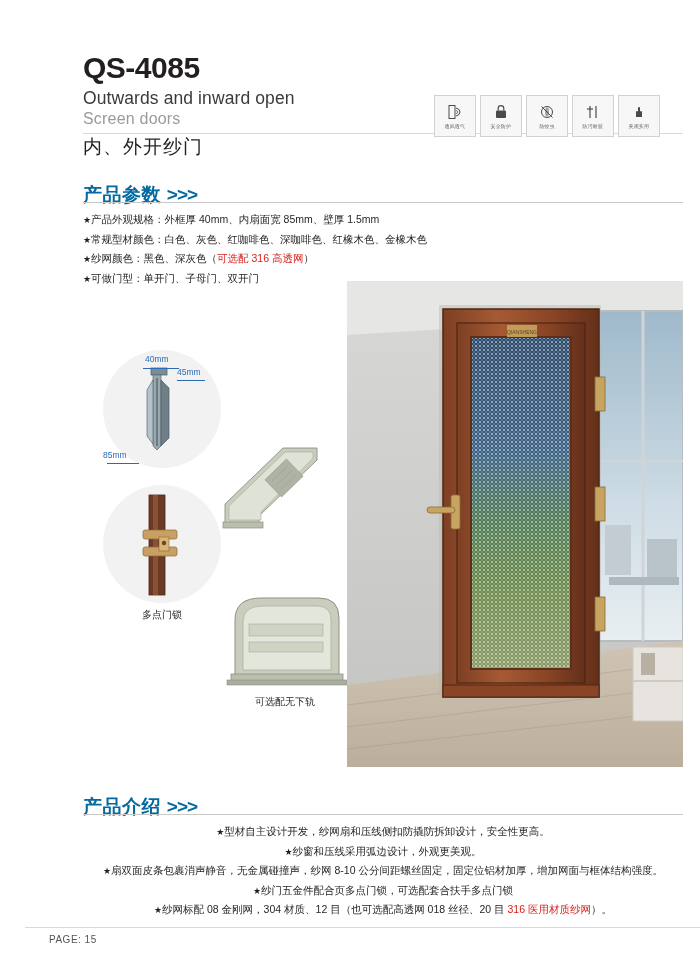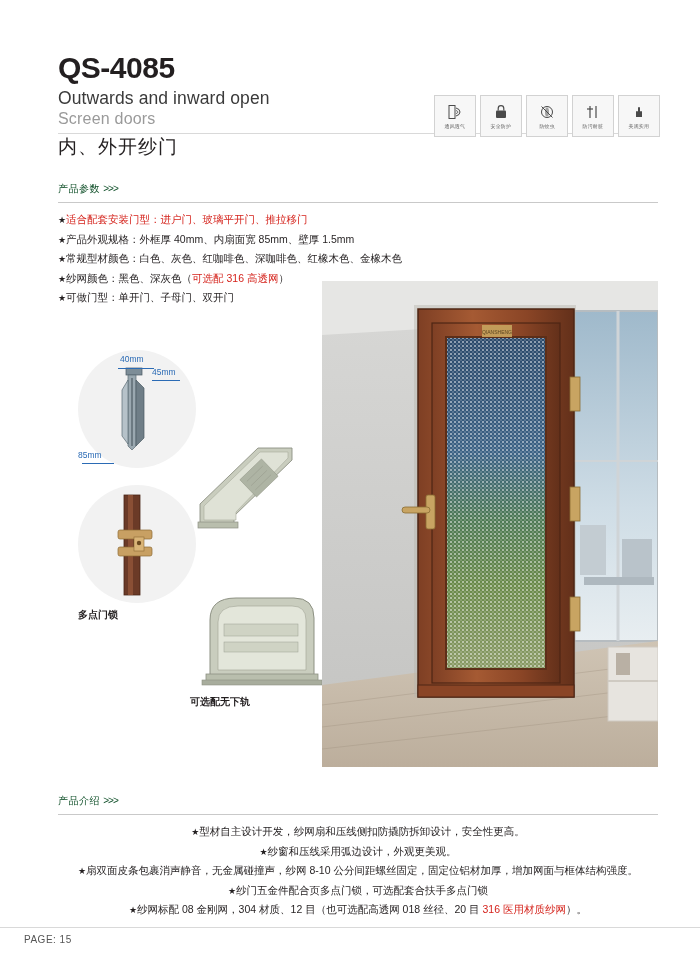--- a/index.html
+++ b/index.html
@@ -11,20 +11,21 @@
     height: 955px;
     background: #ffffff;
     font-family: "Liberation Sans", sans-serif;
     color: #231f20;
     position: relative;
     overflow: hidden;
   }
   .page {
     position: absolute;
     inset: 0;
+    margin-left: 25px;
   }
 
   
   .header {
     position: absolute;
     left: 58px;
     top: 52px;
     width: 600px;
   }
   .model-code {
@@ -94,23 +95,24 @@
     color: #666;
     margin-top: 2px;
     letter-spacing: 0.2px;
     white-space: nowrap;
     transform: scale(0.95);
   }
 
   
   .sec-head {
     position: absolute;
-    font-size: 10px;
-    color: #14532d;
+    font-size: 19px;
+    color: #0369a1;
     letter-spacing: 0.5px;
+    font-weight: bold;
   }
   .sec-head .arrows { letter-spacing: -1px; }
   .sec-underline {
     position: absolute;
     height: 1px;
     background: #c9c9c9;
   }
 
   .param-list {
     position: absolute;
@@ -152,21 +154,21 @@
     background: #2b6bb5;
   }
 
   .profile-sec {
     position: absolute;
   }
   .cap-cn {
     position: absolute;
     font-size: 10px;
     color: #231f20;
-    font-weight: bold;
+    text-align: center;
   }
 
   
   .photo {
     position: absolute;
     left: 322px;
     top: 281px;
     width: 336px;
     height: 486px;
     overflow: hidden;
@@ -274,23 +276,20 @@
     </div>
   </div>
 
   <div class="sec-head" style="left:58px; top:182px;">
     <span>产品参数</span>
     <span class="arrows">&gt;&gt;&gt;</span>
   </div>
   <div class="sec-underline" style="left:58px; top:202px; width:600px;"></div>
 
   <div class="param-list">
-    <div class="row">
-      <span class="star">★</span><span class="red">适合配套安装门型：进户门、玻璃平开门、推拉移门</span>
-    </div>
     <div class="row">
       <span class="star">★</span><span>产品外观规格：外框厚 40mm、内扇面宽 85mm、壁厚 1.5mm</span>
     </div>
     <div class="row">
       <span class="star">★</span><span>常规型材颜色：白色、灰色、红咖啡色、深咖啡色、红橡木色、金橡木色</span>
     </div>
     <div class="row">
       <span class="star">★</span><span>纱网颜色：黑色、深灰色（</span><span class="hl">可选配 316 高透网</span><span>）</span>
     </div>
     <div class="row">

